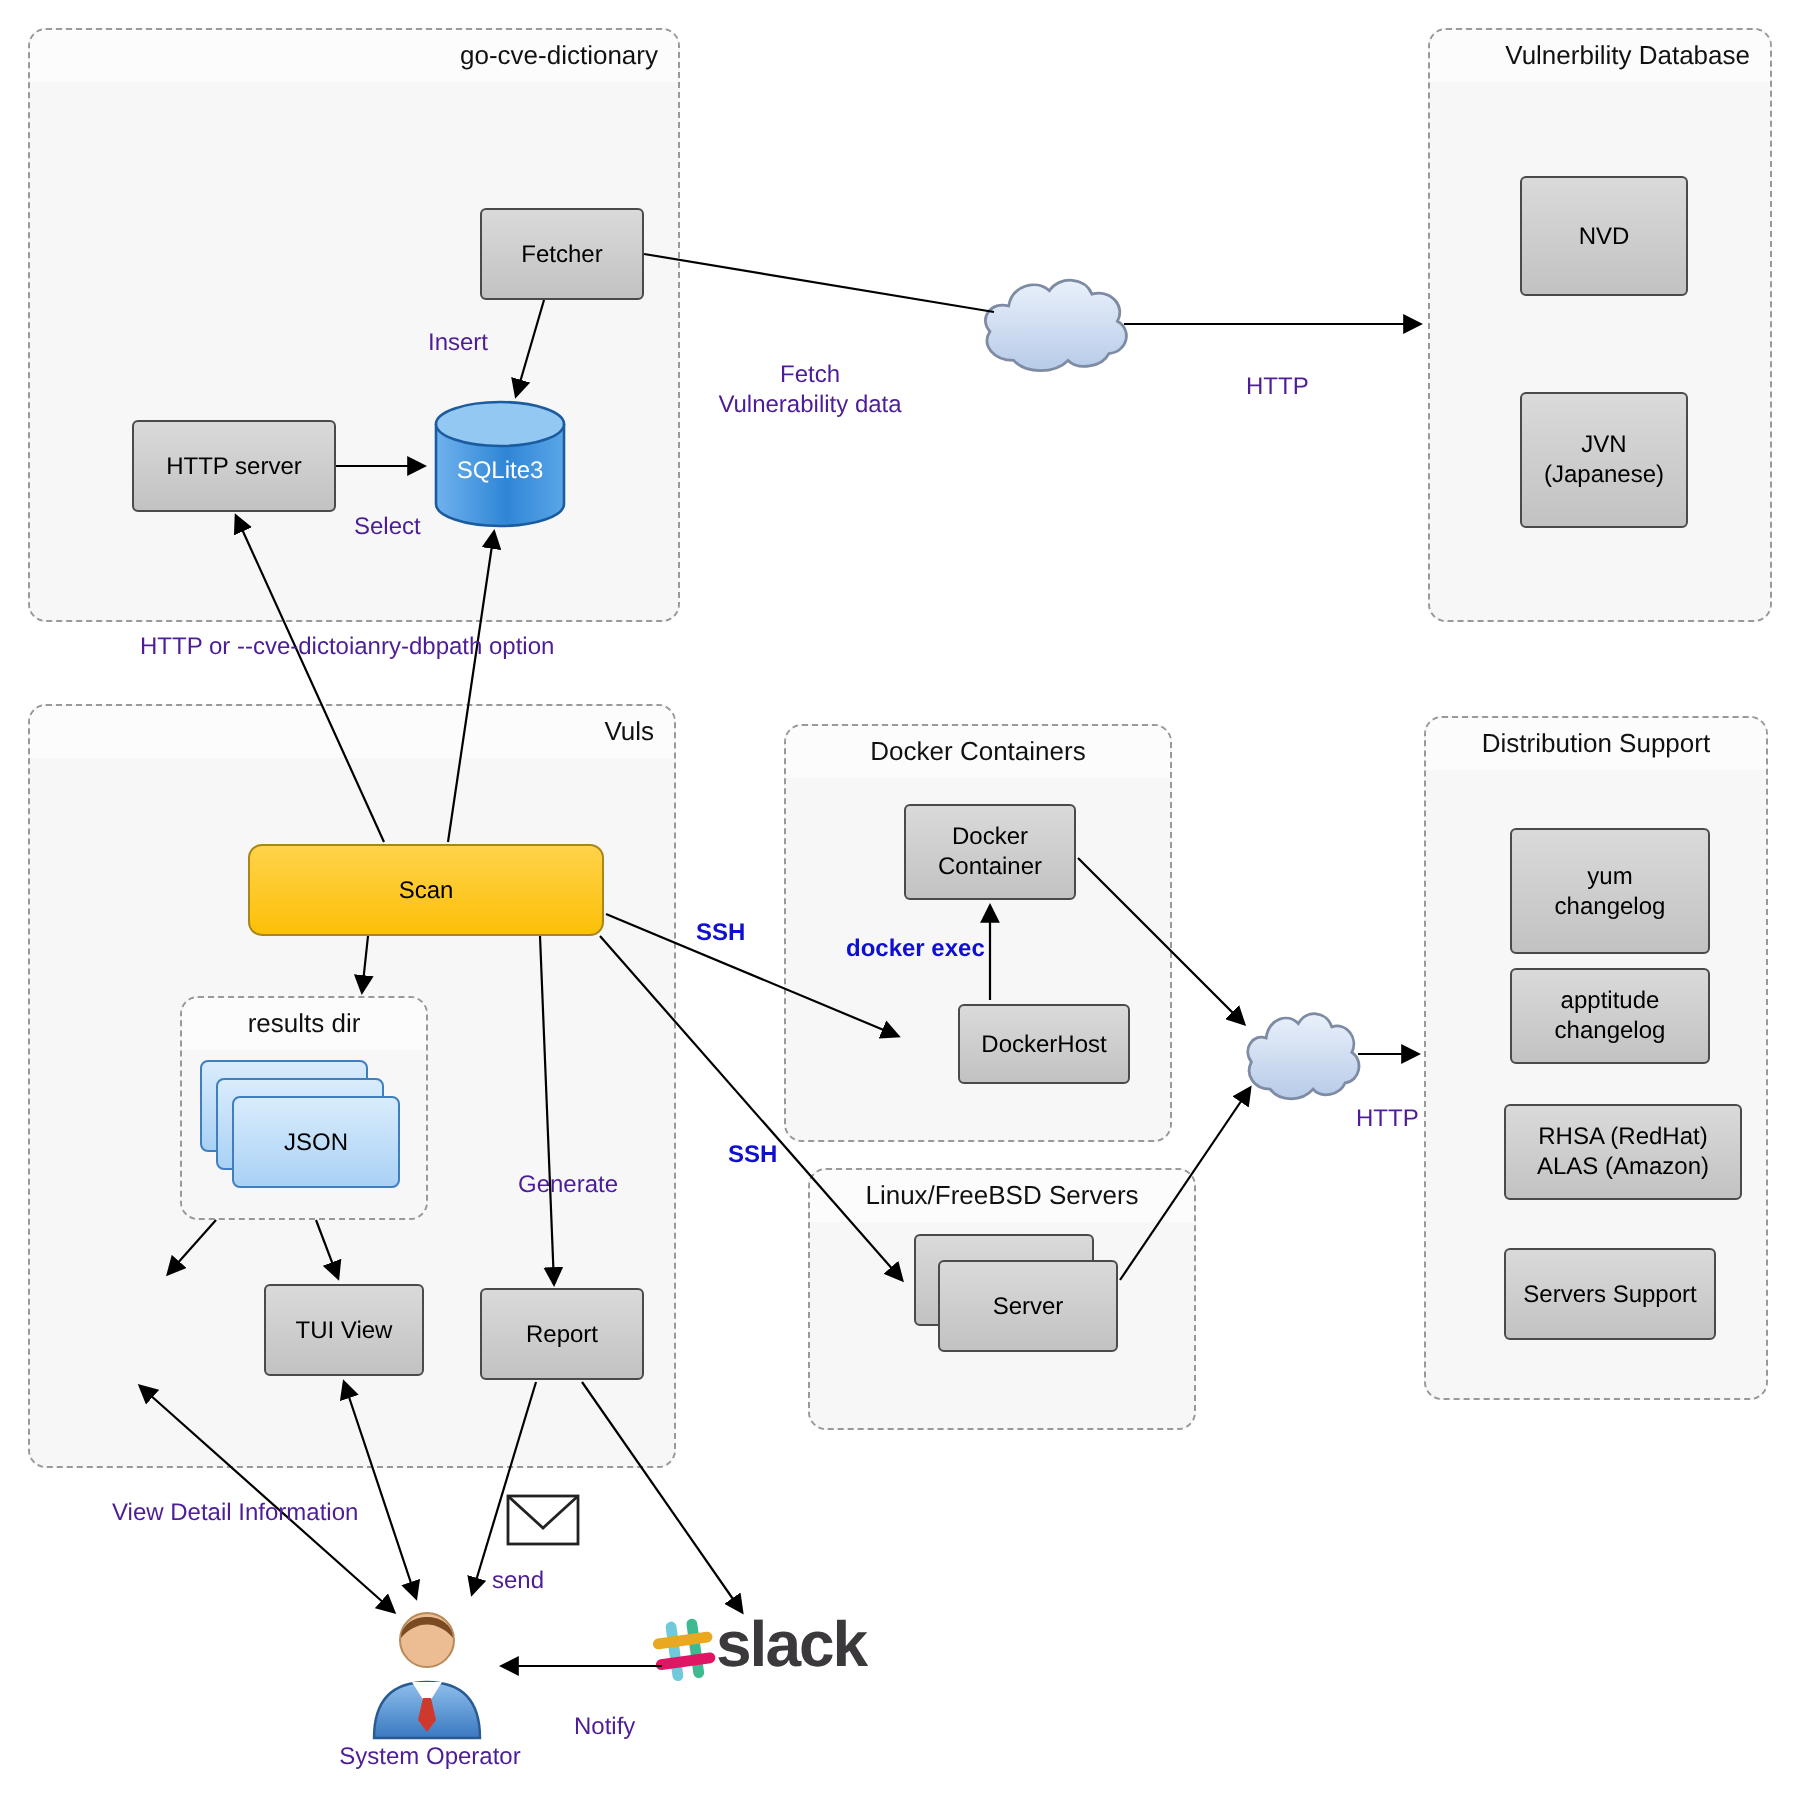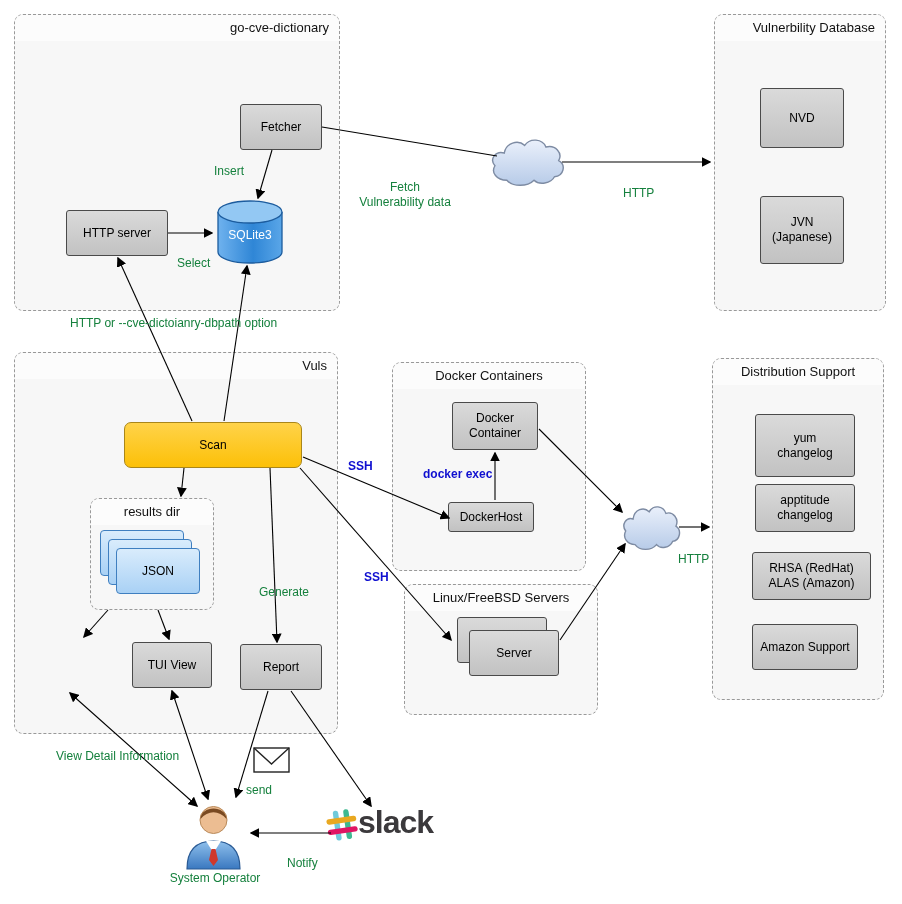--- a/index.html
+++ b/index.html
@@ -15,21 +15,21 @@
   .node{position:absolute;display:flex;align-items:center;justify-content:center;
         text-align:center;font-size:12px;line-height:1.25;color:#000;
         background:linear-gradient(180deg,#dadada 0%,#c2c2c2 100%);
         border:1px solid #4a4a4a;border-radius:3px;white-space:pre-line;
         box-sizing:border-box;z-index:2;}
   .scan{background:linear-gradient(180deg,#ffd34a 0%,#fcc008 100%);
         border:1px solid #a9861a;border-radius:7px;font-size:12px;}
   .json-box{background:linear-gradient(180deg,#d9ecfc 0%,#a9d1f5 100%);
         border:1px solid #3f7fc0;border-radius:4px;}
   .overlay{position:absolute;left:0;top:0;z-index:3;pointer-events:none;}
-  .lbl{position:absolute;font-size:12px;line-height:1.25;color:#15803d;
+  .lbl{position:absolute;font-size:12px;line-height:1.25;color:#4c1d95;
        white-space:pre-line;z-index:4;}
   .blue{color:#0f0fd0;font-weight:bold;}
   .white{color:#fff;}
   .slack-text{font-size:32px;font-weight:bold;color:#3b393c;letter-spacing:-1px;line-height:1;}
 </style>
 </head>
 <body>
 
 <div class="stage">
 
@@ -71,32 +71,32 @@
 
   <div class="node json-box" style="left:100px;top:530px;width:84px;height:46px;"></div>
   <div class="node json-box" style="left:108px;top:539px;width:84px;height:46px;"></div>
   <div class="node json-box" style="left:116px;top:548px;width:84px;height:46px;">JSON</div>
 
   <div class="node" style="left:132px;top:642px;width:80px;height:46px;">TUI View</div>
   <div class="node" style="left:240px;top:644px;width:82px;height:46px;">Report</div>
 
   <div class="node" style="left:452px;top:402px;width:86px;height:48px;">Docker
 Container</div>
-  <div class="node" style="left:448px;top:502px;width:86px;height:30px;">DockerHost</div>
+  <div class="node" style="left:479px;top:502px;width:86px;height:40px;">DockerHost</div>
 
   <div class="node" style="left:457px;top:617px;width:90px;height:46px;"></div>
   <div class="node" style="left:469px;top:630px;width:90px;height:46px;">Server</div>
 
   <div class="node" style="left:755px;top:414px;width:100px;height:63px;">yum
 changelog</div>
   <div class="node" style="left:755px;top:484px;width:100px;height:48px;">apptitude
 changelog</div>
   <div class="node" style="left:752px;top:552px;width:119px;height:48px;">RHSA (RedHat)
 ALAS (Amazon)</div>
-  <div class="node" style="left:752px;top:624px;width:106px;height:46px;">Amazon Support</div>
+  <div class="node" style="left:752px;top:624px;width:106px;height:46px;">Servers Support</div>
 
   <svg class="overlay" width="902" height="904" viewBox="0 0 902 904">
     <defs>
       <marker id="arr" viewBox="0 0 10 10" refX="8.5" refY="5" markerWidth="9" markerHeight="9" orient="auto-start-reverse">
         <path d="M0,0 L10,5 L0,10 Z" fill="#000"></path>
       </marker>
       <linearGradient id="cylBody" x1="0" y1="0" x2="1" y2="0">
         <stop offset="0" stop-color="#6fb2ee"></stop>
         <stop offset="0.55" stop-color="#2f86d6"></stop>
         <stop offset="1" stop-color="#5aa6e8"></stop>

